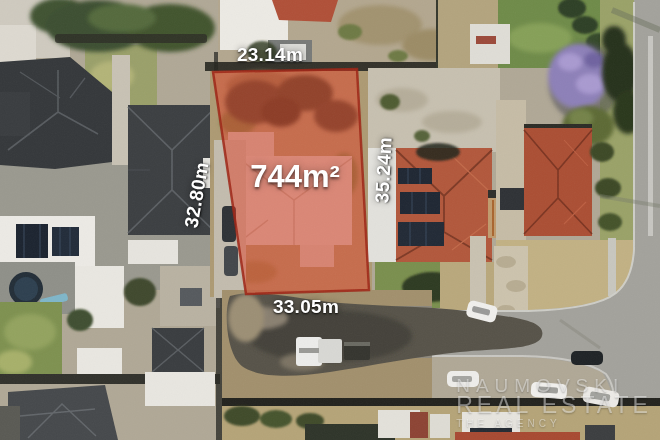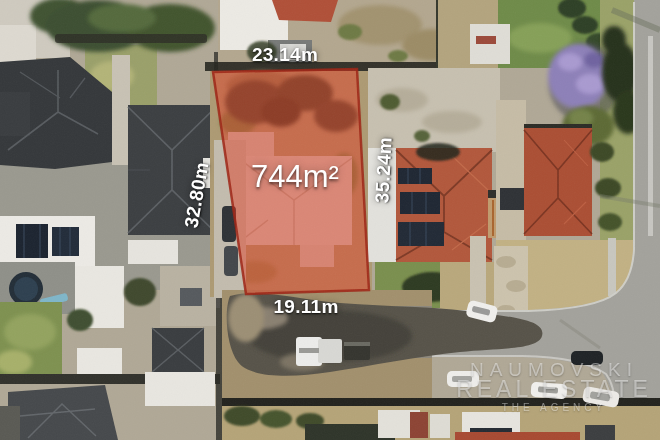--- a/index.html
+++ b/index.html
@@ -11,27 +11,27 @@
   .canvas svg{position:absolute;left:0;top:0;display:block;}
   .dim-label{
     position:absolute;color:#fff;font-weight:bold;font-size:19px;
     white-space:nowrap;letter-spacing:.3px;
     text-shadow:0 1px 2px rgba(0,0,0,.8),0 0 6px rgba(0,0,0,.45);
     transform:translate(-50%,-50%);
   }
   .dim-label.rot-left{transform:translate(-50%,-50%) rotate(-80deg);}
   .dim-label.rot-right{transform:translate(-50%,-50%) rotate(-87deg);}
   .area-label{
-    position:absolute;color:#fff;font-weight:normal;font-size:31px;
+    position:absolute;color:#fff;font-weight:bold;font-size:31px;
     white-space:nowrap;transform:translate(-50%,-50%);
     text-shadow:0 2px 3px rgba(0,0,0,.55),0 0 8px rgba(0,0,0,.3);
   }
   .watermark{
-    position:absolute;left:554px;top:360px;transform:translateX(-50%);
-    text-align:center;color:rgba(255,255,255,.45);white-space:nowrap;
+    position:absolute;left:554px;top:376px;transform:translateX(-50%);
+    text-align:left;color:rgba(255,255,255,.45);white-space:nowrap;
     text-shadow:0 1px 2px rgba(0,0,0,.25);
   }
   .wm1{font-size:19px;letter-spacing:6px;line-height:20px;}
   .wm2{font-size:23px;letter-spacing:4px;line-height:19px;}
   .wm3{font-size:10px;letter-spacing:4px;line-height:18px;}
 </style>
 </head>
 <body>
 
 <div class="canvas">
@@ -311,24 +311,24 @@
   </g>
 
   <g>
     <polygon points="213,72 357,69 369,290 246,294" fill-opacity="0.5" fill="#e04028"></polygon>
     <polygon points="213,72 357,69 369,290 246,294" fill="none" stroke-width="2.5" stroke-opacity="0.85" stroke="#9e2415"></polygon>
   </g>
 
   <rect width="660" height="440" filter="url(#noise)" fill="transparent" opacity=".5"></rect>
 </svg>
 
-  <div class="dim-label" style="left:279px;top:55px;padding-left:12px;">23.14m</div>
+  <div class="dim-label" style="left:264px;top:55px;padding-left:12px;">23.14m</div>
   <div class="dim-label rot-left" style="left:197px;top:195px;">32.80m</div>
   <div class="dim-label rot-right" style="left:384px;top:170px;">35.24m</div>
-  <div class="dim-label" style="left:306px;top:307px;">19.11m</div>
+  <div class="dim-label" style="left:306px;top:307px;">33.05m</div>
   <div class="area-label" style="left:295px;top:177px;">744m²</div>
 
   <div class="watermark">
     <div class="wm1">NAUMOVSKI</div>
     <div class="wm2">REAL ESTATE</div>
     <div class="wm3">THE AGENCY</div>
   </div>
 
 </div>
 

